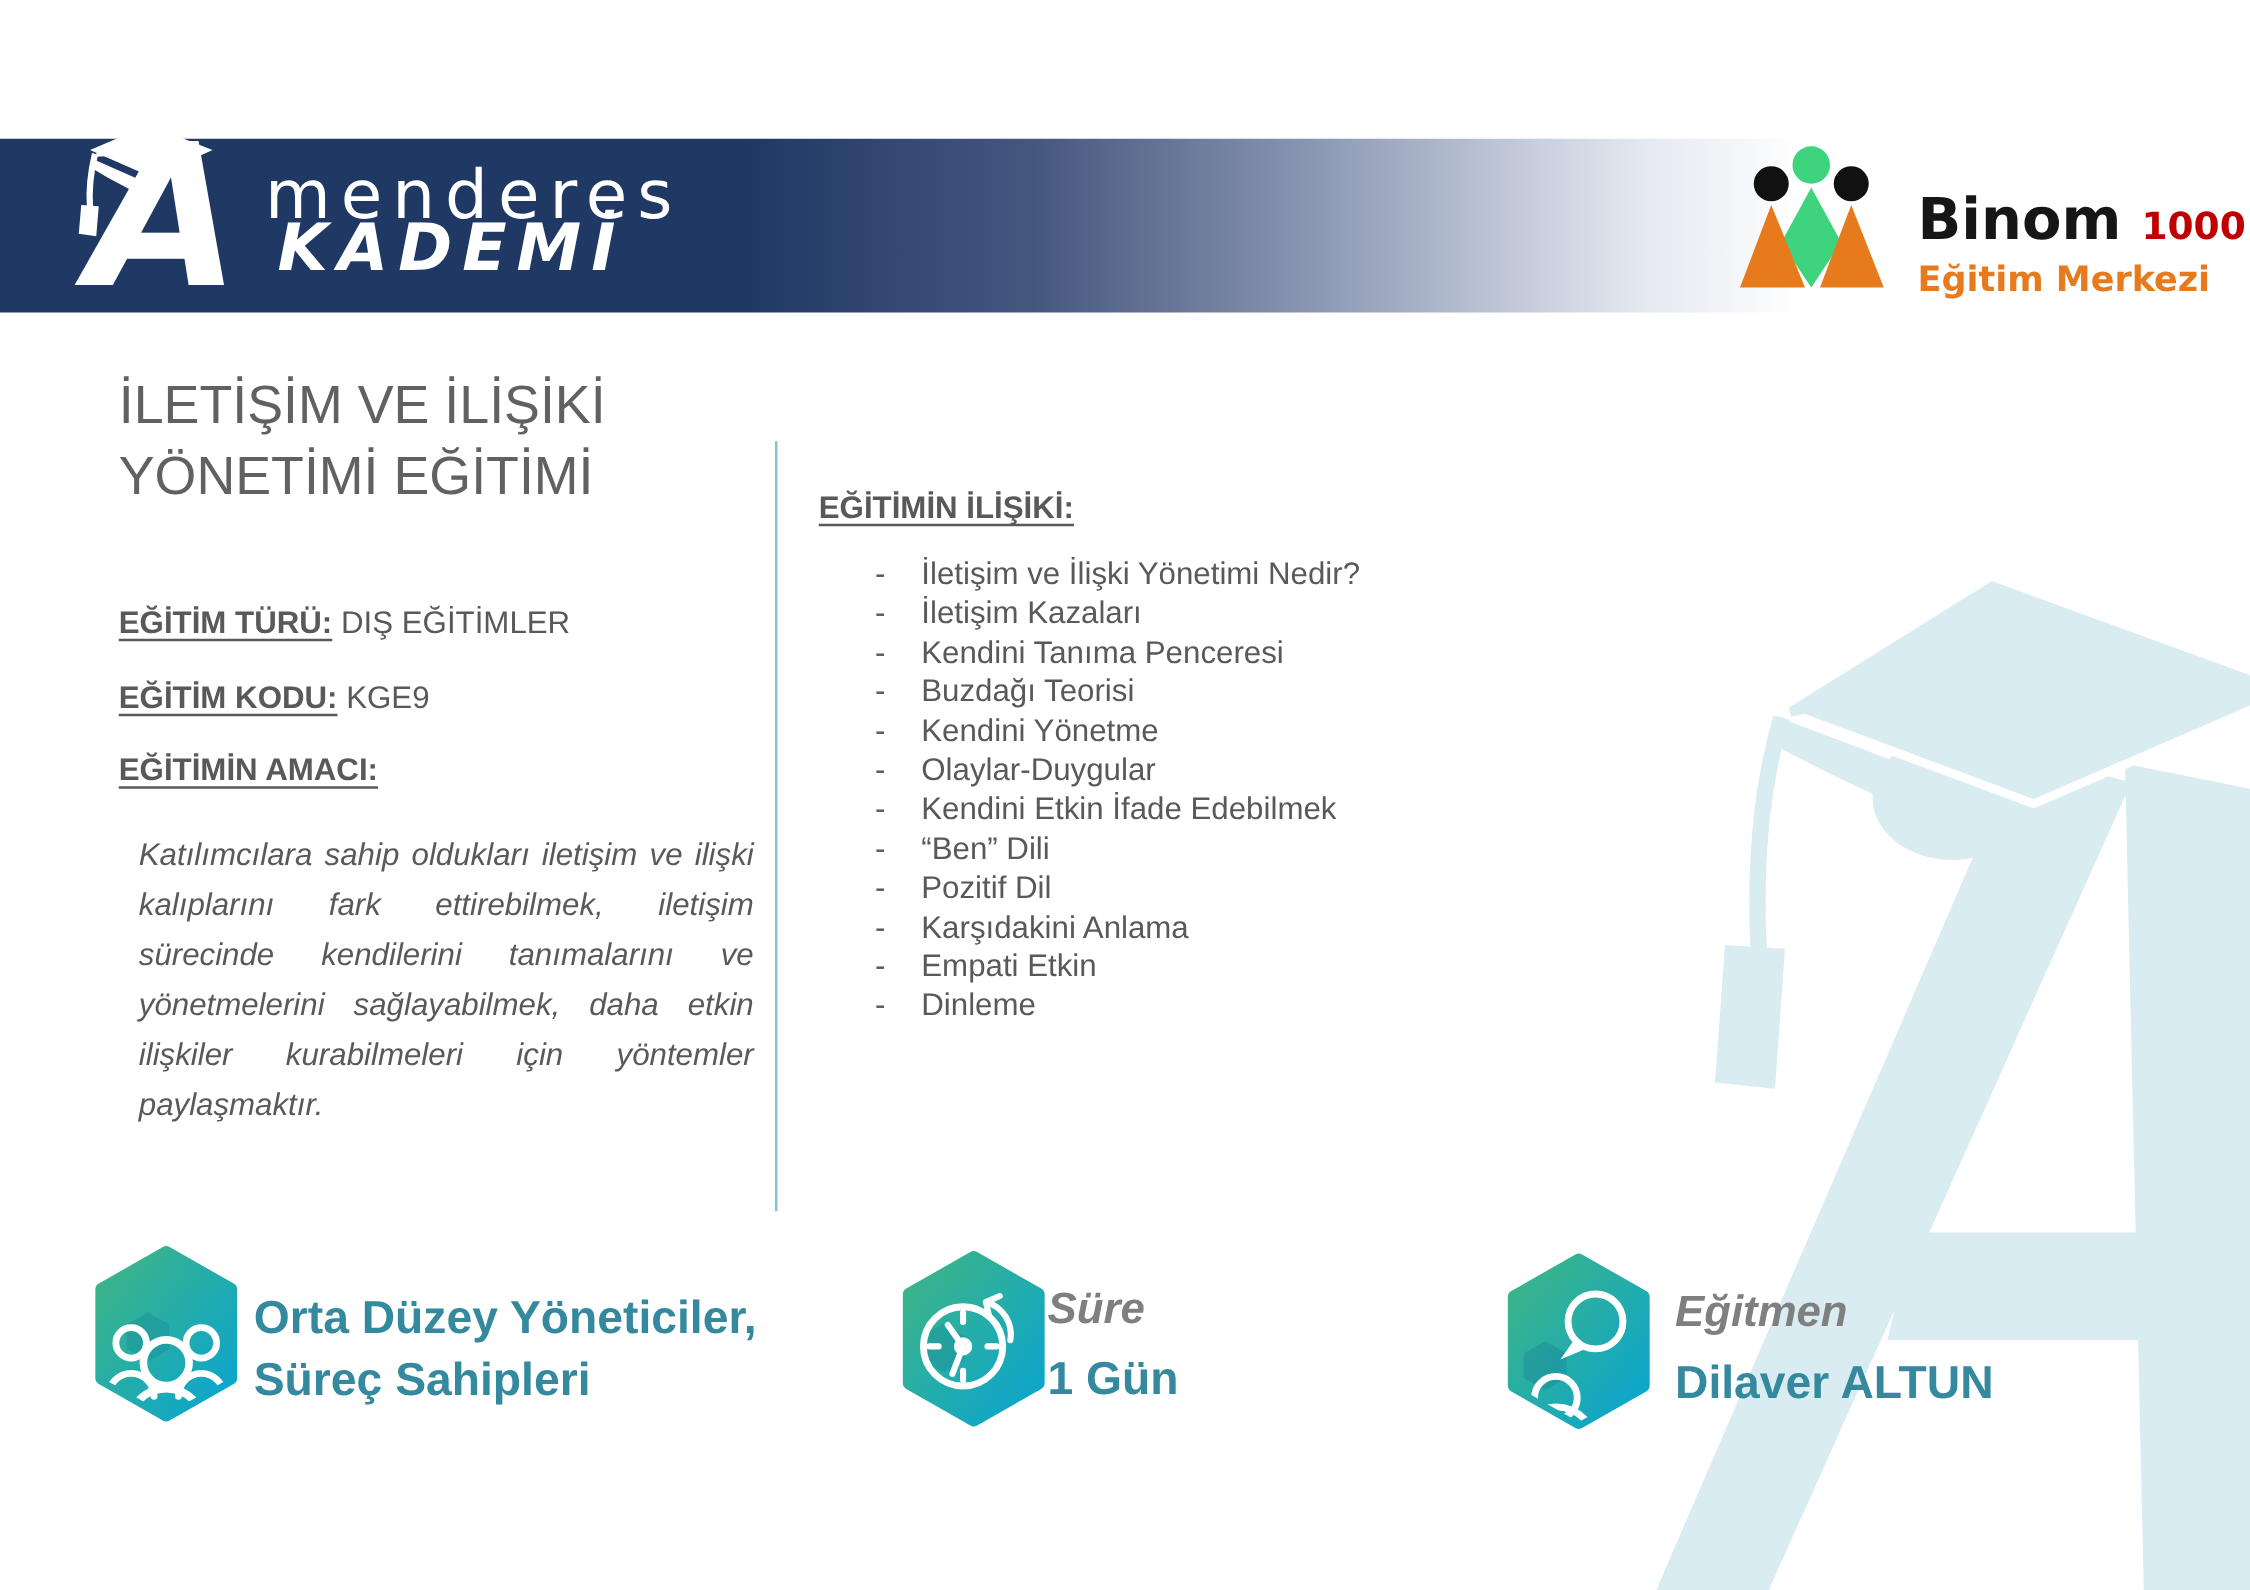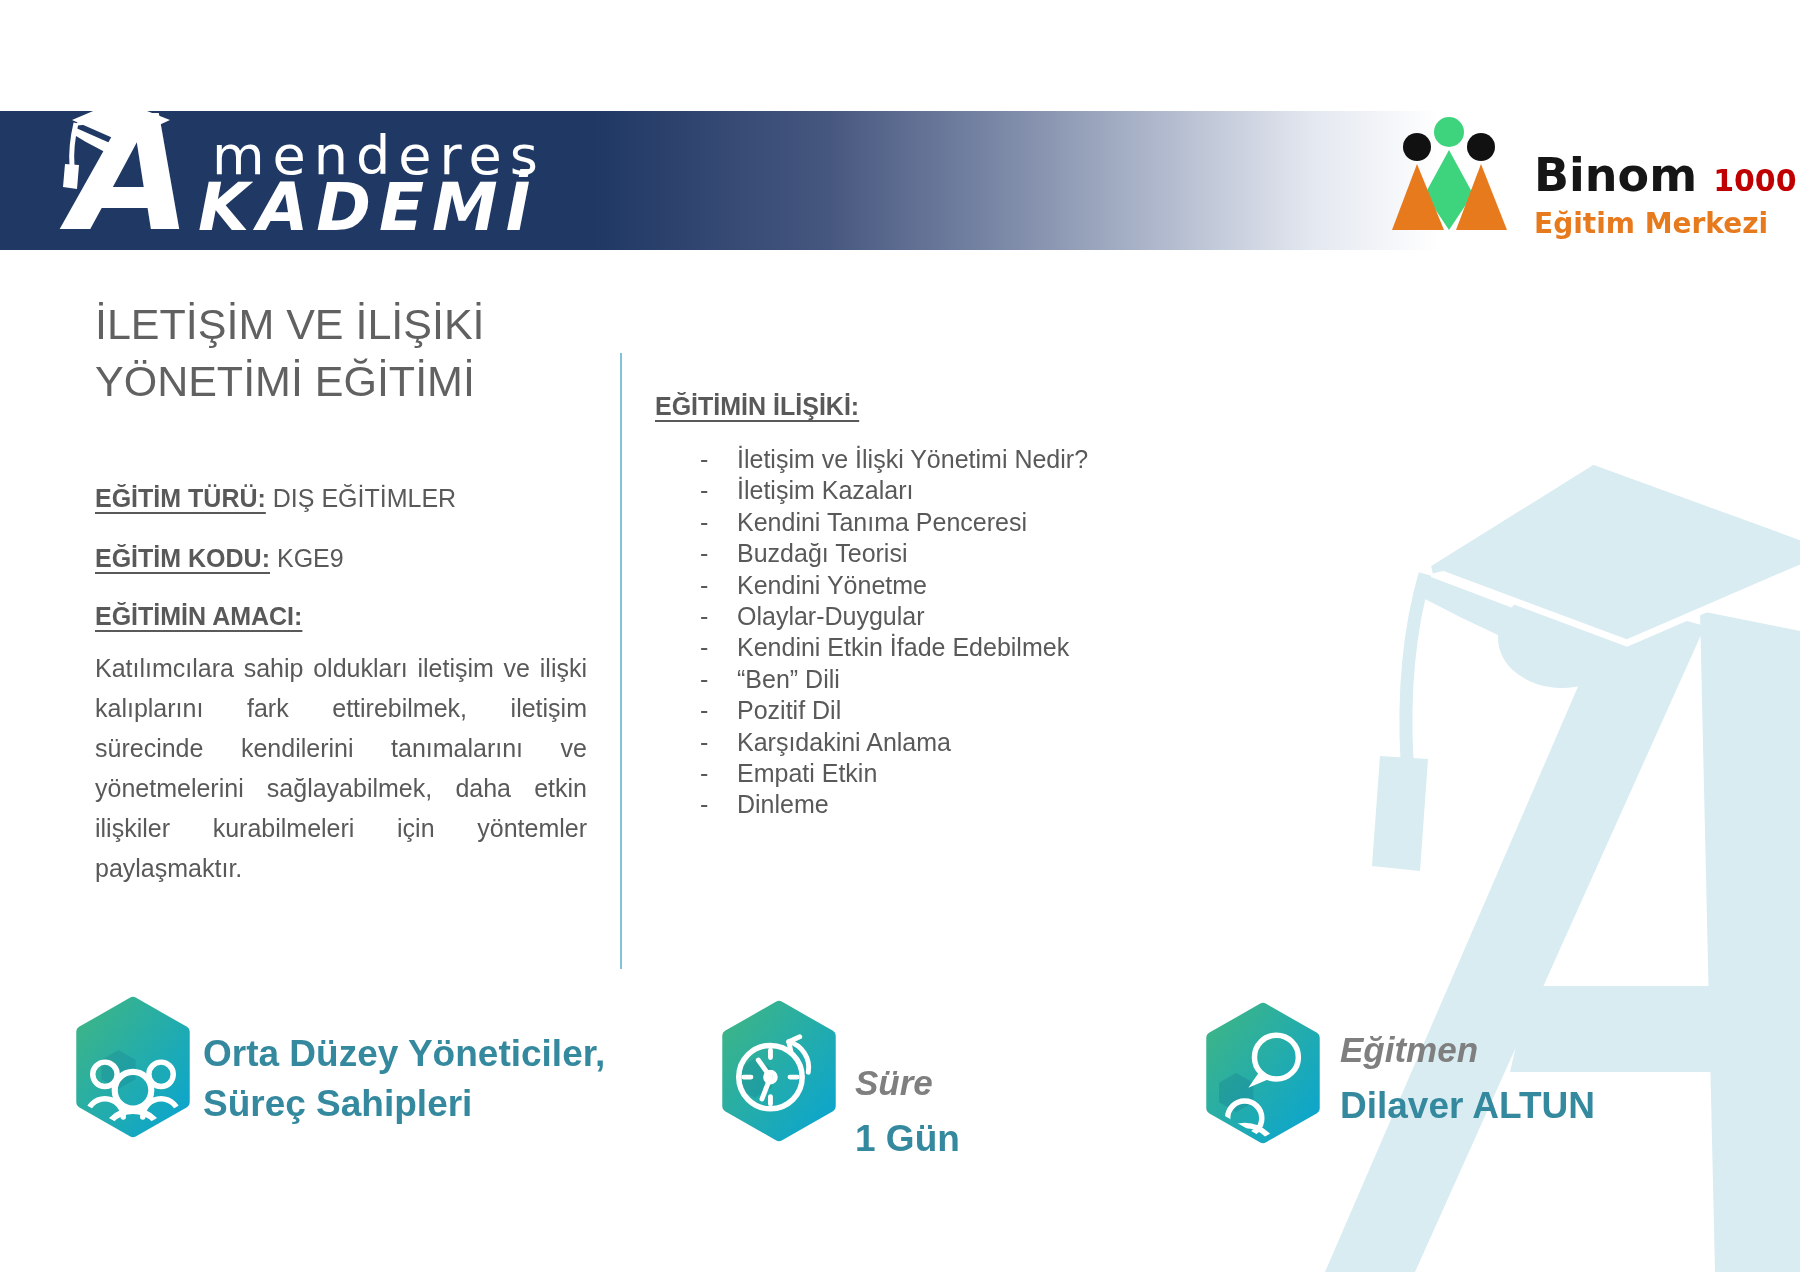--- a/index.html
+++ b/index.html
@@ -8,21 +8,21 @@
 
   
   .banner{position:absolute;left:0;top:111px;width:1800px;height:139px;
     background:linear-gradient(90deg,#1f3864 0%,#1f3864 33%,#46577f 46%,#7d8aa8 56%,#b3bccf 65%,#e4e8f0 73%,#ffffff 80%);}
   .brand{position:absolute;left:60px;top:0;width:560px;height:139px;color:#fff;}
   .brand-letter{position:absolute;left:10px;top:-16px;font-size:158px;line-height:1;
     font-family:"DejaVu Sans",sans-serif;font-weight:bold;font-style:italic;color:#fff;}
   .cap-icon{position:absolute;left:2px;top:-16px;}
   .brand-line1{position:absolute;left:152px;top:13px;font-size:54px;letter-spacing:8px;
     font-family:"DejaVu Sans",sans-serif;color:#fff;}
-  .brand-line2{position:absolute;left:138px;top:58px;font-size:66px;letter-spacing:8px;
+  .brand-line2{position:absolute;left:162px;top:58px;font-size:52px;letter-spacing:8px;
     font-family:"DejaVu Sans",sans-serif;font-weight:bold;font-style:italic;color:#fff;}
 
   
   .partner{position:absolute;left:1392px;top:110px;width:360px;height:125px;}
   .partner-figures{position:absolute;left:0;top:0;}
   .partner-text{position:absolute;left:142px;top:38px;white-space:nowrap;}
   .partner-name{font-family:"DejaVu Sans",sans-serif;font-size:46px;font-weight:bold;color:#161616;}
   .partner-badge{font-family:"DejaVu Sans",sans-serif;font-size:30px;font-weight:bold;color:#c00000;margin-left:16px;}
   .partner-subtitle{font-family:"DejaVu Sans",sans-serif;font-size:28px;font-weight:bold;color:#e87a1e;margin-top:5px;}
 
@@ -49,21 +49,21 @@
   .content-list li::before{content:"-";position:absolute;left:45px;}
 
   
   .feature{position:absolute;}
   #feature-hedef-kitle{left:72px;top:996px;width:560px;height:180px;}
   #feature-sure{left:718px;top:1000px;width:420px;height:180px;}
   #feature-egitmen{left:1202px;top:1002px;width:460px;height:180px;text-decoration:underline;}
   .feature .hex{position:absolute;left:0;top:0;}
   .f-text{position:absolute;}
   #feature-hedef-kitle .f-text{left:131px;top:22px;}
-  #feature-sure .f-text{left:137px;top:27px;margin-top:36px;}
+  #feature-sure .f-text{left:120px;top:27px;}
   #feature-egitmen .f-text{left:138px;top:28px;}
   .f-label{font-size:35px;font-weight:bold;font-style:italic;color:#7f7f7f;}
   .f-value{font-size:37px;font-weight:bold;color:#35899e;line-height:50px;margin-top:11px;white-space:pre-line;}
 </style>
 </head>
 <body>
 
 <div class="page">
 
   <div class="watermark">
@@ -130,21 +130,21 @@
     <span class="lbl">EĞİTİM TÜRÜ:</span>
     <span>DIŞ EĞİTİMLER</span>
   </p>
   <p class="field" id="field-code" style="margin:0;">
     <span class="lbl">EĞİTİM KODU:</span>
     <span>KGE9</span>
   </p>
   <p class="field" id="field-purpose" style="margin:0;">
     <span class="lbl">EĞİTİMİN AMACI:</span>
   </p>
-  <p class="purpose" style="margin:0;">Katılımcılara sahip oldukları iletişim ve ilişki kalıplarını fark ettirebilmek, iletişim sürecinde kendilerini tanımalarını ve yönetmelerini sağlayabilmek, daha etkin ilişkiler kurabilmeleri için yöntemler paylaşmaktır.</p>
+  <p class="purpose" style="margin:16px;font-style:italic;">Katılımcılara sahip oldukları iletişim ve ilişki kalıplarını fark ettirebilmek, iletişim sürecinde kendilerini tanımalarını ve yönetmelerini sağlayabilmek, daha etkin ilişkiler kurabilmeleri için yöntemler paylaşmaktır.</p>
 
   <div class="divider"></div>
 
   <h2 class="content-heading" style="margin:0;">EĞİTİMİN İLİŞİKİ:</h2>
   <ul class="content-list">
       <li>İletişim ve İlişki Yönetimi Nedir?</li>
       <li>İletişim Kazaları</li>
       <li>Kendini Tanıma Penceresi</li>
       <li>Buzdağı Teorisi</li>
       <li>Kendini Yönetme</li>

